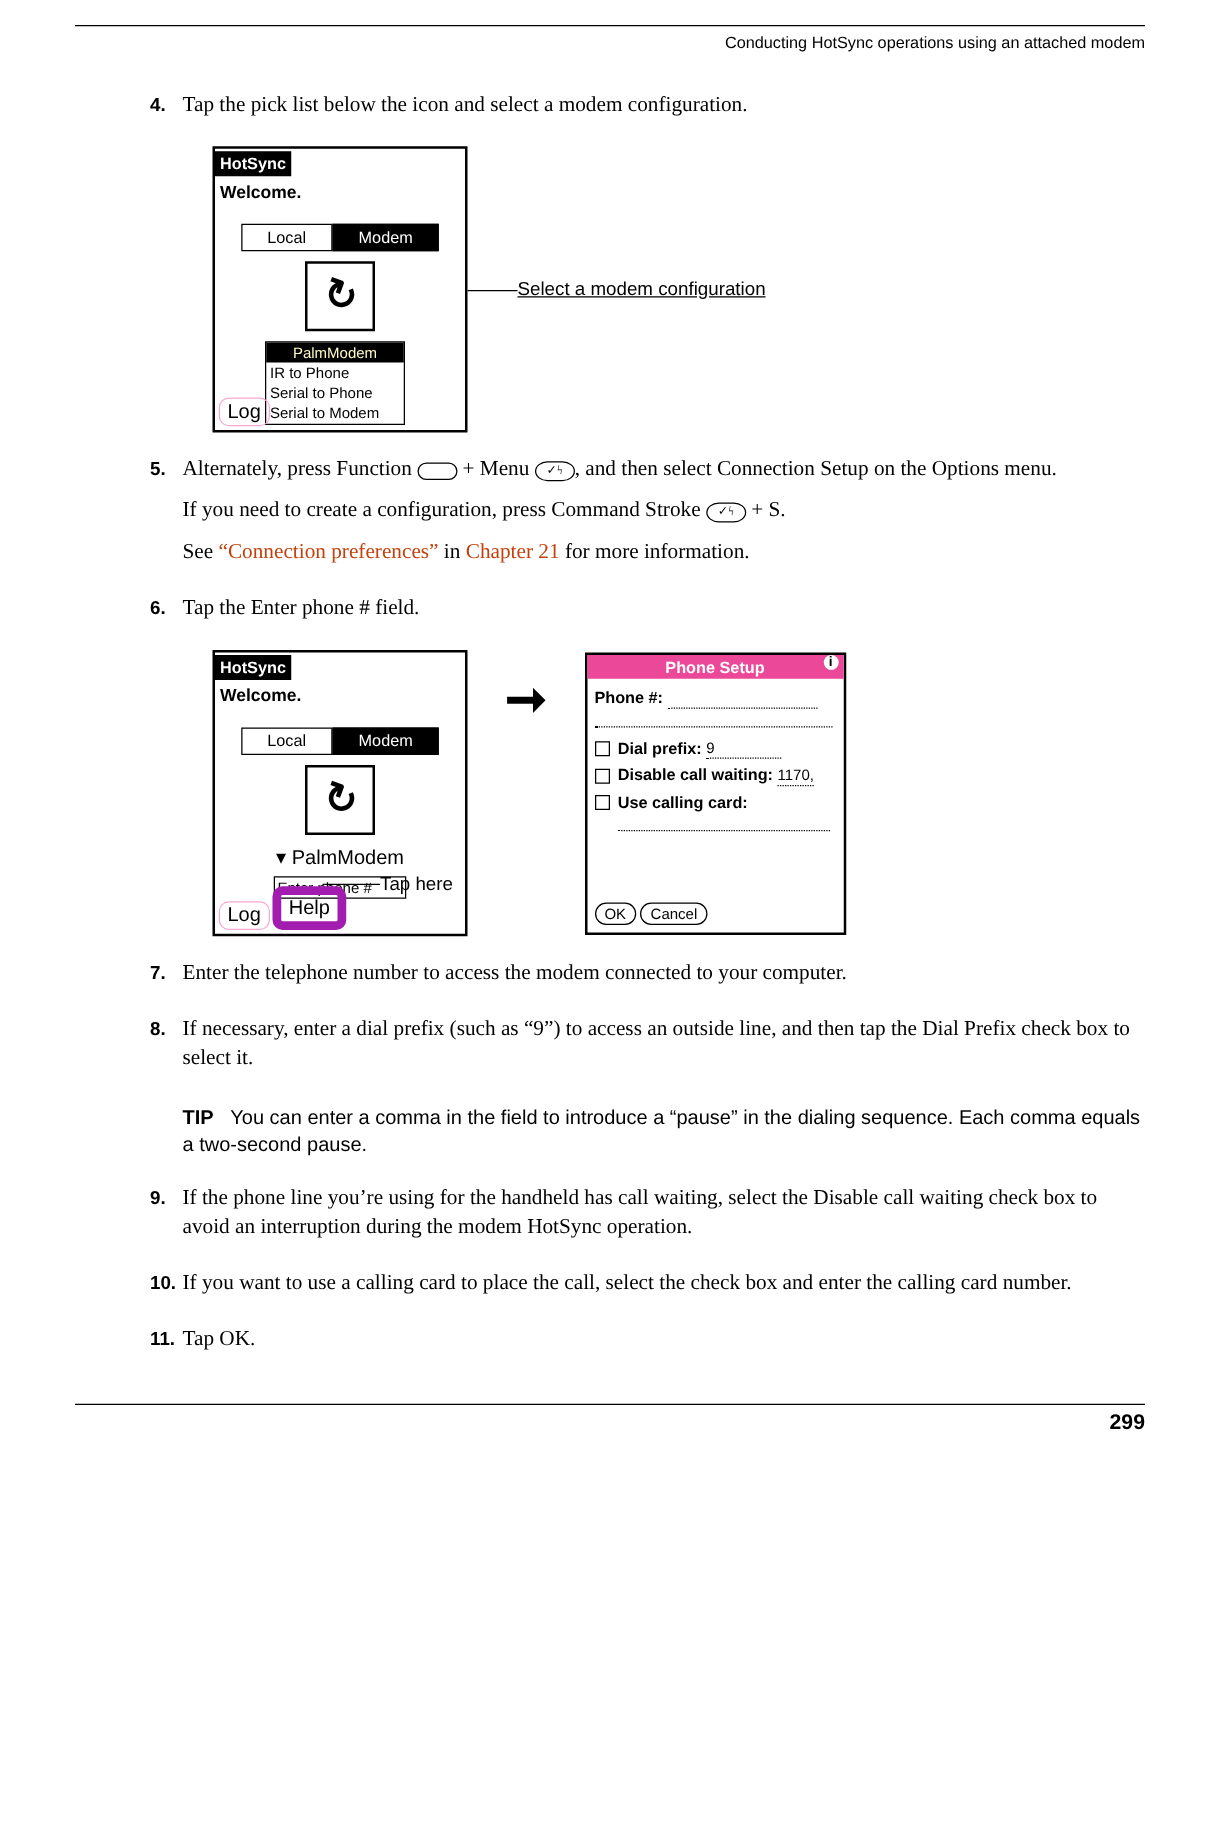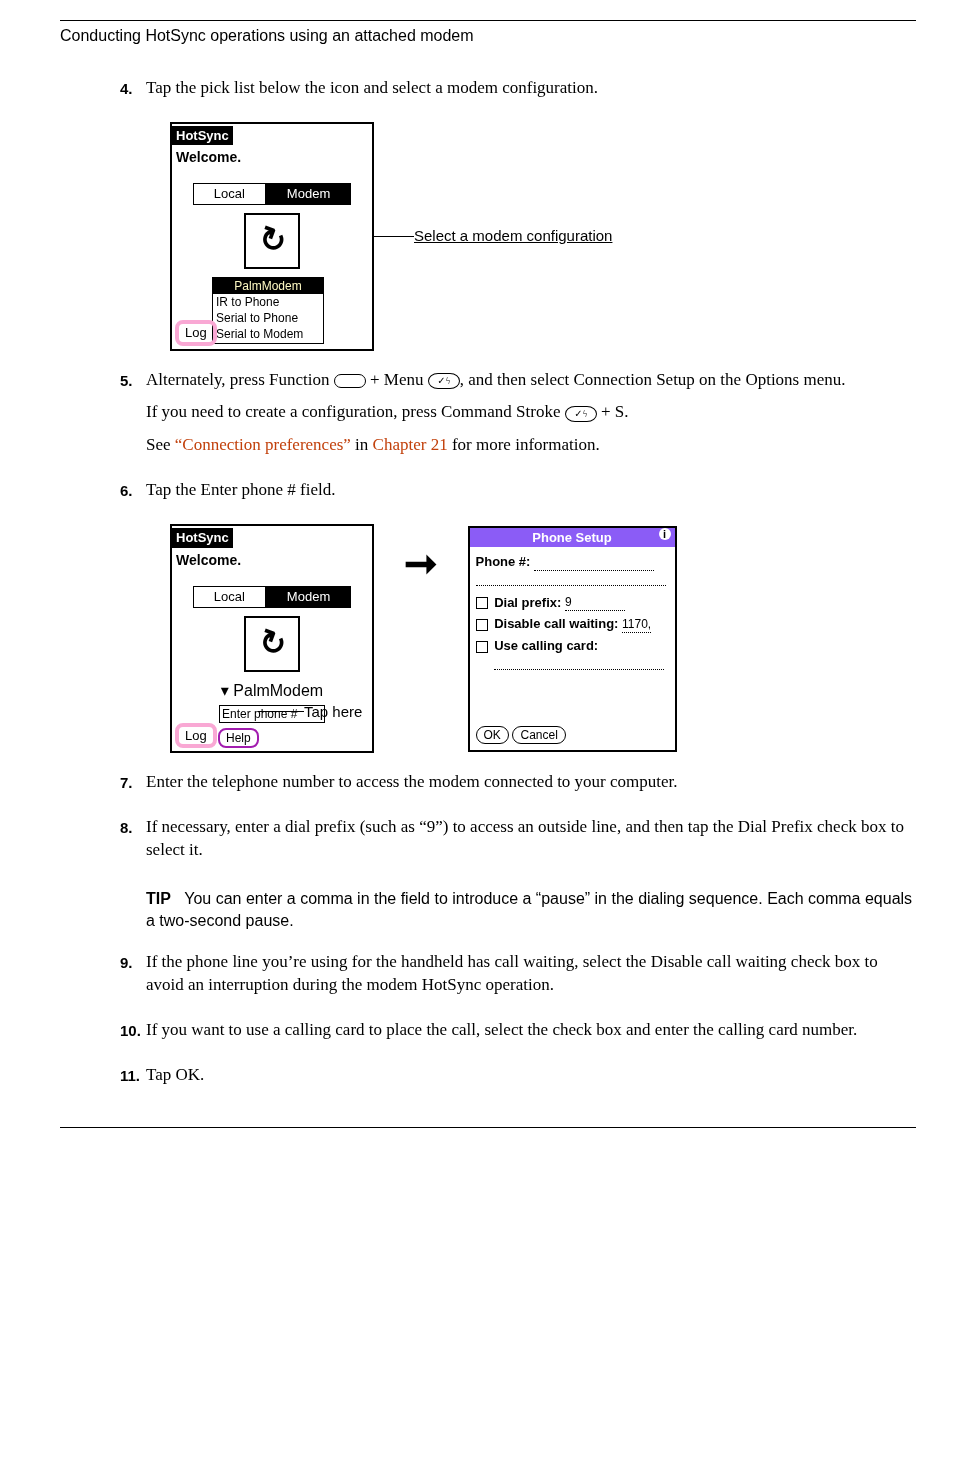--- a/index.html
+++ b/index.html
@@ -14,21 +14,22 @@
   }
   .page {
     padding: 20px 60px 30px 60px;
   }
   .header-line {
     border-top: 1.5px solid #000;
     margin: 0px 0 4px 0;
   }
   .running-header {
     font-family: Arial, Helvetica, sans-serif;
-    font-size: 16px;
+    font-size: 13px;
+    text-align: right;
     margin-bottom: 30px;
   }
   .content {
     padding-left: 60px;
   }
   .step {
     display: flex;
     margin-bottom: 12px;
   }
   .step-num {
@@ -124,22 +125,22 @@
   .modem-list-item.selected {
     background: #000;
     color: #fef9c3;
     font-weight: normal;
     text-align: center;
   }
   .log-btn {
     position: absolute;
     bottom: 3px;
     left: 3px;
-    font-size: 13px;
-    border: 4px solid #f9a8d4;
+    font-size: 16px;
+    border: 1px solid #f9a8d4;
     border-radius: 8px;
     padding: 0 6px;
   }
   .callout1 {
     font-family: Arial, Helvetica, sans-serif;
     font-size: 15px;
     margin-left: 40px;
     position: relative;
     text-decoration: underline;
   }
@@ -190,22 +191,22 @@
     border: 1px solid #000;
     font-size: 12px;
     width: 100px;
     margin: 4px auto;
     padding: 0 2px;
   }
   .help-btn {
     position: absolute;
     bottom: 3px;
     left: 46px;
-    font-size: 12px;
-    border: 2px solid #a21caf;
+    font-size: 16px;
+    border: 7px solid #a21caf;
     border-radius: 8px;
     padding: 0 6px;
     margin-top: 40px;
   }
   .arrow-big {
     font-size: 40px;
     font-weight: bold;
     line-height: 0.4;
   }
   .fig2-middle {
@@ -230,21 +231,21 @@
   }
   .phone-setup {
     border: 2px solid #000;
     width: 205px;
     height: 222px;
     font-family: Arial, Helvetica, sans-serif;
     position: relative;
     font-size: 13px;
   }
   .ps-title {
-    background: #8b5cf6;
+    background: #ec4899;
     color: #fff;
     font-weight: bold;
     text-align: center;
     padding: 1px 0;
     position: relative;
   }
   .ps-info {
     position: absolute;
     right: 4px;
     top: 0;
@@ -473,13 +474,14 @@
     <div class="step">
       <div class="step-num">11.</div>
       <div class="step-body">
           <p>Tap OK.</p>
         </div>
     </div>
 
   </div>
 
   <div class="footer-line"></div>
+  <div class="page-num">299</div>
 </div>
 
 </body></html>

